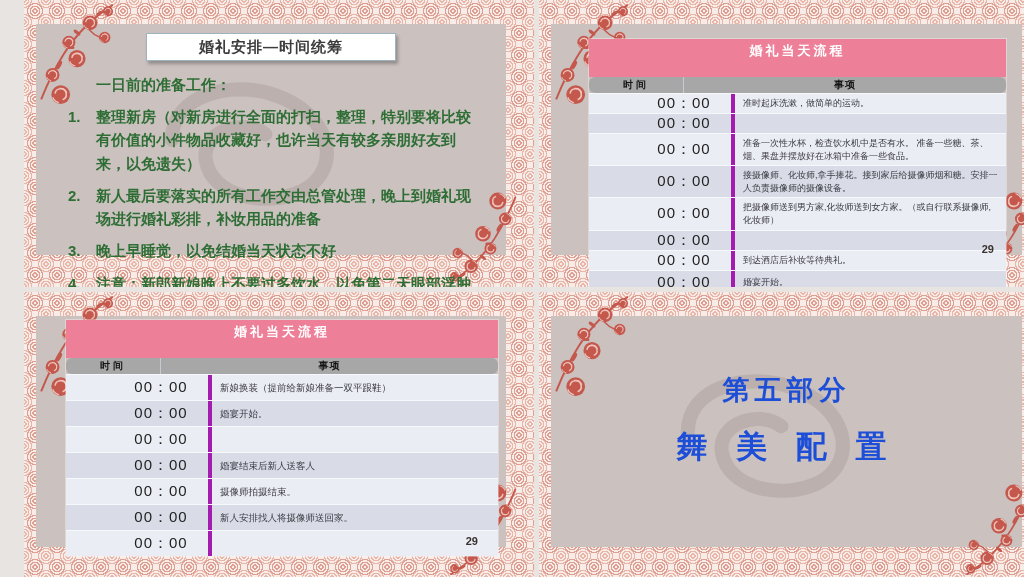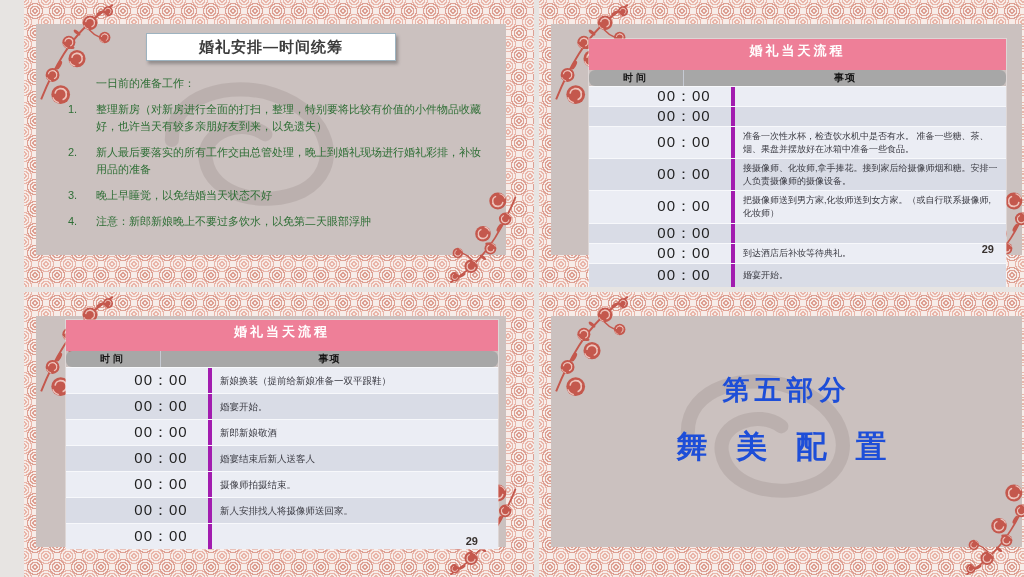--- a/index.html
+++ b/index.html
@@ -40,29 +40,29 @@
   
   .title-box{
     position:relative;margin:9px auto 0;width:248px;height:26px;
     background:#ffffff;border:1px solid #9db3c0;
     box-shadow:2px 3px 3px rgba(80,80,80,.45);
     text-align:center;line-height:26px;
     font-size:15px;font-weight:bold;color:#3c3c3c;letter-spacing:1px;
     z-index:5;
   }
   .prep{position:relative;margin:15px 24px 0 32px;color:#2e6e35;
-        font-weight:normal;font-size:11px;z-index:5;}
+        font-weight:bold;font-size:15px;z-index:5;}
   .prep-intro{margin:0 0 10px 28px;}
   .prep-item{display:flex;margin-bottom:9px;line-height:1.55;}
   .prep-item .num{width:28px;flex:none;}
   .prep-item .txt{flex:1;}
   
   .tbl{position:absolute;z-index:5;box-shadow:0 0 0 1px rgba(255,255,255,.35);}
   .tbl-title{background:#ee7f98;color:#ffffff;font-weight:bold;font-size:13px;
-             letter-spacing:3px;text-align:center;height:31px;line-height:23px;}
+             letter-spacing:3px;text-align:center;height:38px;line-height:23px;}
   .tbl-head{display:flex;background:#a7a7a7;color:#151515;font-weight:bold;
             font-size:10px;height:16px;line-height:16px;border-radius:6px;}
   .tbl-head .h-time{width:94px;text-align:center;letter-spacing:3px;border-right:1px solid #c6cad3;}
   .tbl-head .h-item{flex:1;text-align:center;letter-spacing:1px;}
   .rows .row{display:flex;border-top:1px solid #f7f8fb;}
   .rows .row:nth-child(odd){background:#ebedf4;}
   .rows .row:nth-child(even){background:#d9dce6;}
   .row .time{width:94px;flex:none;display:flex;align-items:center;justify-content:center;
              font-size:15px;color:#1f1f1f;letter-spacing:1px;border-right:4px solid #a21caf;margin-left:48px;}
   .row .item{flex:1;display:flex;align-items:center;font-size:9px;color:#3a3a42;
@@ -164,20 +164,21 @@
         </svg>
       <div class="tbl tbl-a">
         <div class="tbl-title">婚礼当天流程</div>
         <div class="tbl-head">
           <div class="h-time">时间</div>
           <div class="h-item">事项</div>
         </div>
         <div class="rows">
           <div class="row">
             <div class="time">00：00</div>
+            <div class="item">准时起床洗漱，做简单的运动。</div>
           </div>
           <div class="row">
             <div class="time">00：00</div>
           </div>
           <div class="row">
             <div class="time">00：00</div>
             <div class="item">准备一次性水杯，检查饮水机中是否有水。 准备一些糖、茶、烟、果盘并摆放好在冰箱中准备一些食品。</div>
           </div>
           <div class="row">
             <div class="time">00：00</div>
@@ -226,21 +227,20 @@
           <div class="row">
             <div class="time">00：00</div>
             <div class="item">新娘换装（提前给新娘准备一双平跟鞋）</div>
           </div>
           <div class="row">
             <div class="time">00：00</div>
             <div class="item">婚宴开始。</div>
           </div>
           <div class="row">
             <div class="time">00：00</div>
-            <div class="item">新郎新娘敬酒</div>
           </div>
           <div class="row">
             <div class="time">00：00</div>
             <div class="item">婚宴结束后新人送客人</div>
           </div>
           <div class="row">
             <div class="time">00：00</div>
             <div class="item">摄像师拍摄结束。</div>
           </div>
           <div class="row">

